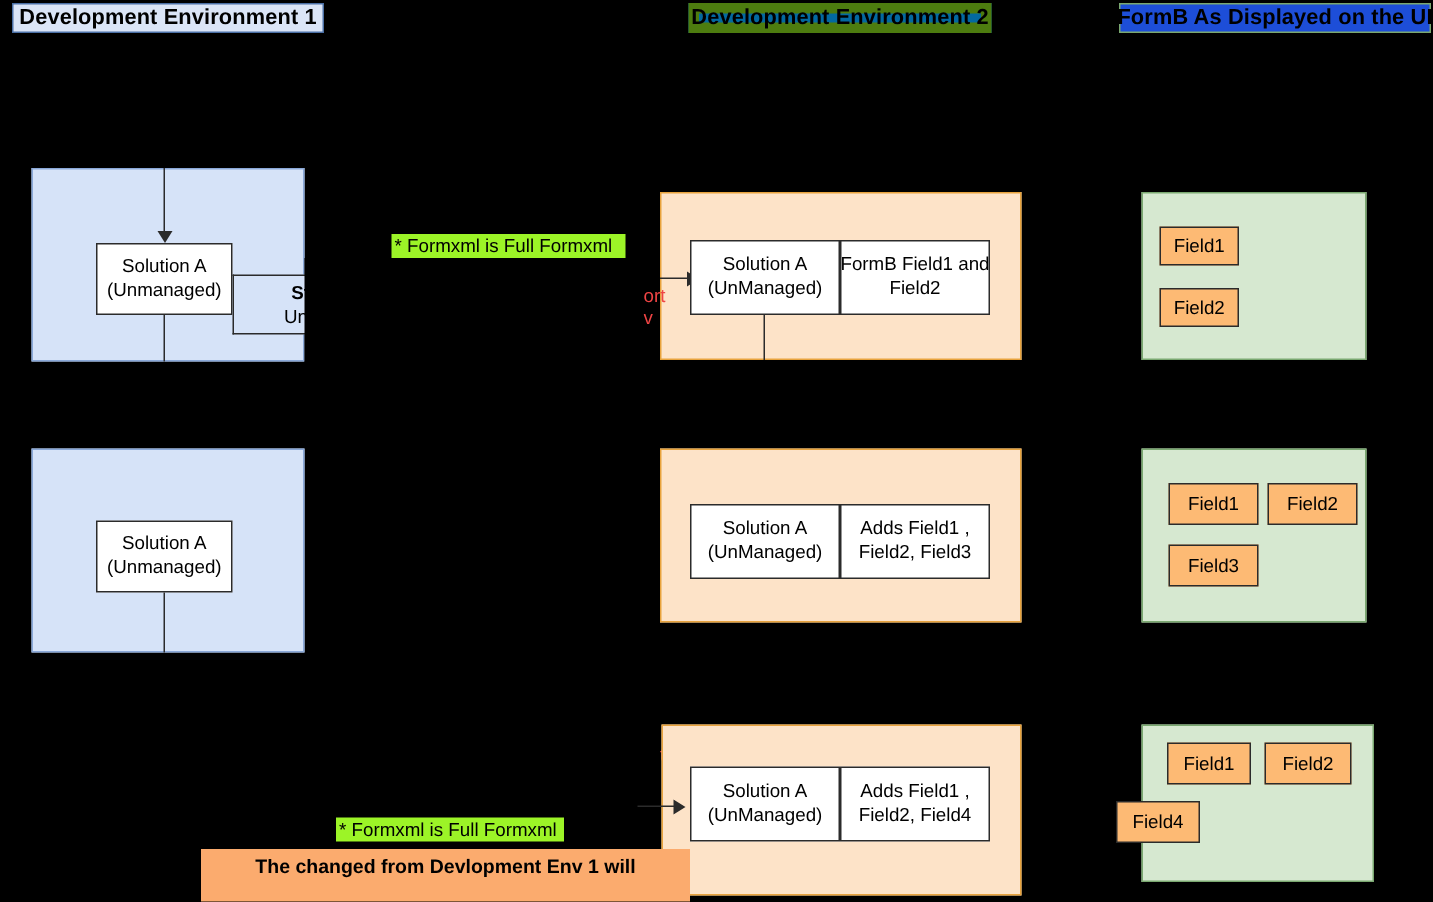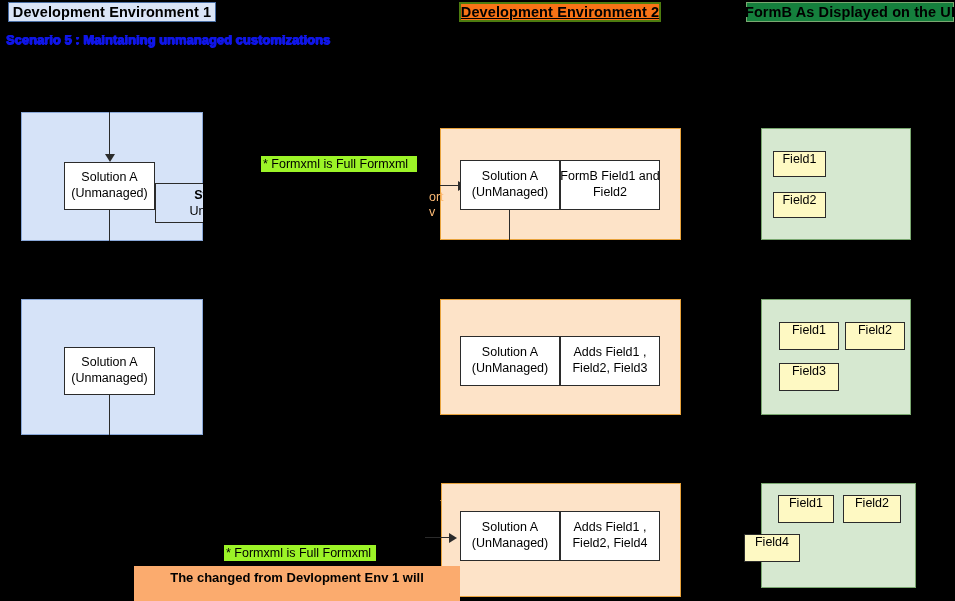--- a/index.html
+++ b/index.html
@@ -34,26 +34,25 @@
     justify-content: center;
     white-space: nowrap;
     letter-spacing: 0.1px;
     padding: 0 18px;
   }
   .hdr-blue {
     background: #dbe5f7;
     border: 1px solid #4a6fa5;
   }
   .hdr-orange {
-    background: #f97316;
-    border: 2px solid #4d7c0f;
-    text-decoration: underline;
+    background: #0369a1;
+    border: 7px solid #4d7c0f;
   }
   .hdr-green {
-    background: #15803d;
+    background: #1d4ed8;
     border: 1px solid #7aa870;
   }
   
   .scenario-title {
     position: absolute;
     left: 6px;
     top: 32px;
     font-size: 13px;
     font-weight: 700;
     color: #1016e8;
@@ -89,24 +88,24 @@
     justify-content: center;
     font-size: 12.5px;
     line-height: 1.25;
     text-align: center;
     white-space: nowrap;
   }
   
   .fbox {
     position: absolute;
     box-sizing: border-box;
-    background: #fef9c3;
+    background: #fdba74;
     border: 1px solid #2b2b2b;
     display: flex;
-    align-items: flex-start;
+    align-items: center;
     justify-content: center;
     font-size: 12.5px;
   }
   
   .note-green {
     position: absolute;
     background: #9cf427;
     color: #000;
     font-size: 12.5px;
     font-weight: 400;
@@ -137,21 +136,21 @@
     text-align: center;
     line-height: 1.3;
     padding-top: 3px;
     overflow: hidden;
     white-space: nowrap;
   }
   .step-label b { font-weight: 700; }
   .occluded-text {
     position: absolute;
     font-size: 12.5px;
-    color: #fdba74;
+    color: #ef4444;
     white-space: nowrap;
     overflow: hidden;
   }
   
   .vline {
     position: absolute;
     width: 1px;
     background: #2b2b2b;
   }
   .hline {
@@ -189,21 +188,20 @@
   </div>
 
   <div class="col-header hdr-orange" style="left:459px; top:2px; width:202px; height:20px;">
     <span>Development Environment 2</span>
   </div>
 
   <div class="col-header hdr-green" style="left:746px; top:2px; width:208px; height:20px;">
     <span>FormB As Displayed on the UI</span>
   </div>
 
-  <div class="scenario-title">Scenario 5 : Maintaining unmanaged customizations</div>
 
   <div class="panel panel-blue" style="left:21px; top:112px; width:182px; height:129px;"></div>
 
   <div class="vline" style="left:109px; top:112px; height:44px;"></div>
   <div class="arrow-down" style="left:105px; top:154px;"></div>
 
   <div class="sbox" style="left:64px; top:162px; width:91px; height:48px;">
     <span>Solution A</span>
     <span>(Unmanaged)</span>
   </div>

